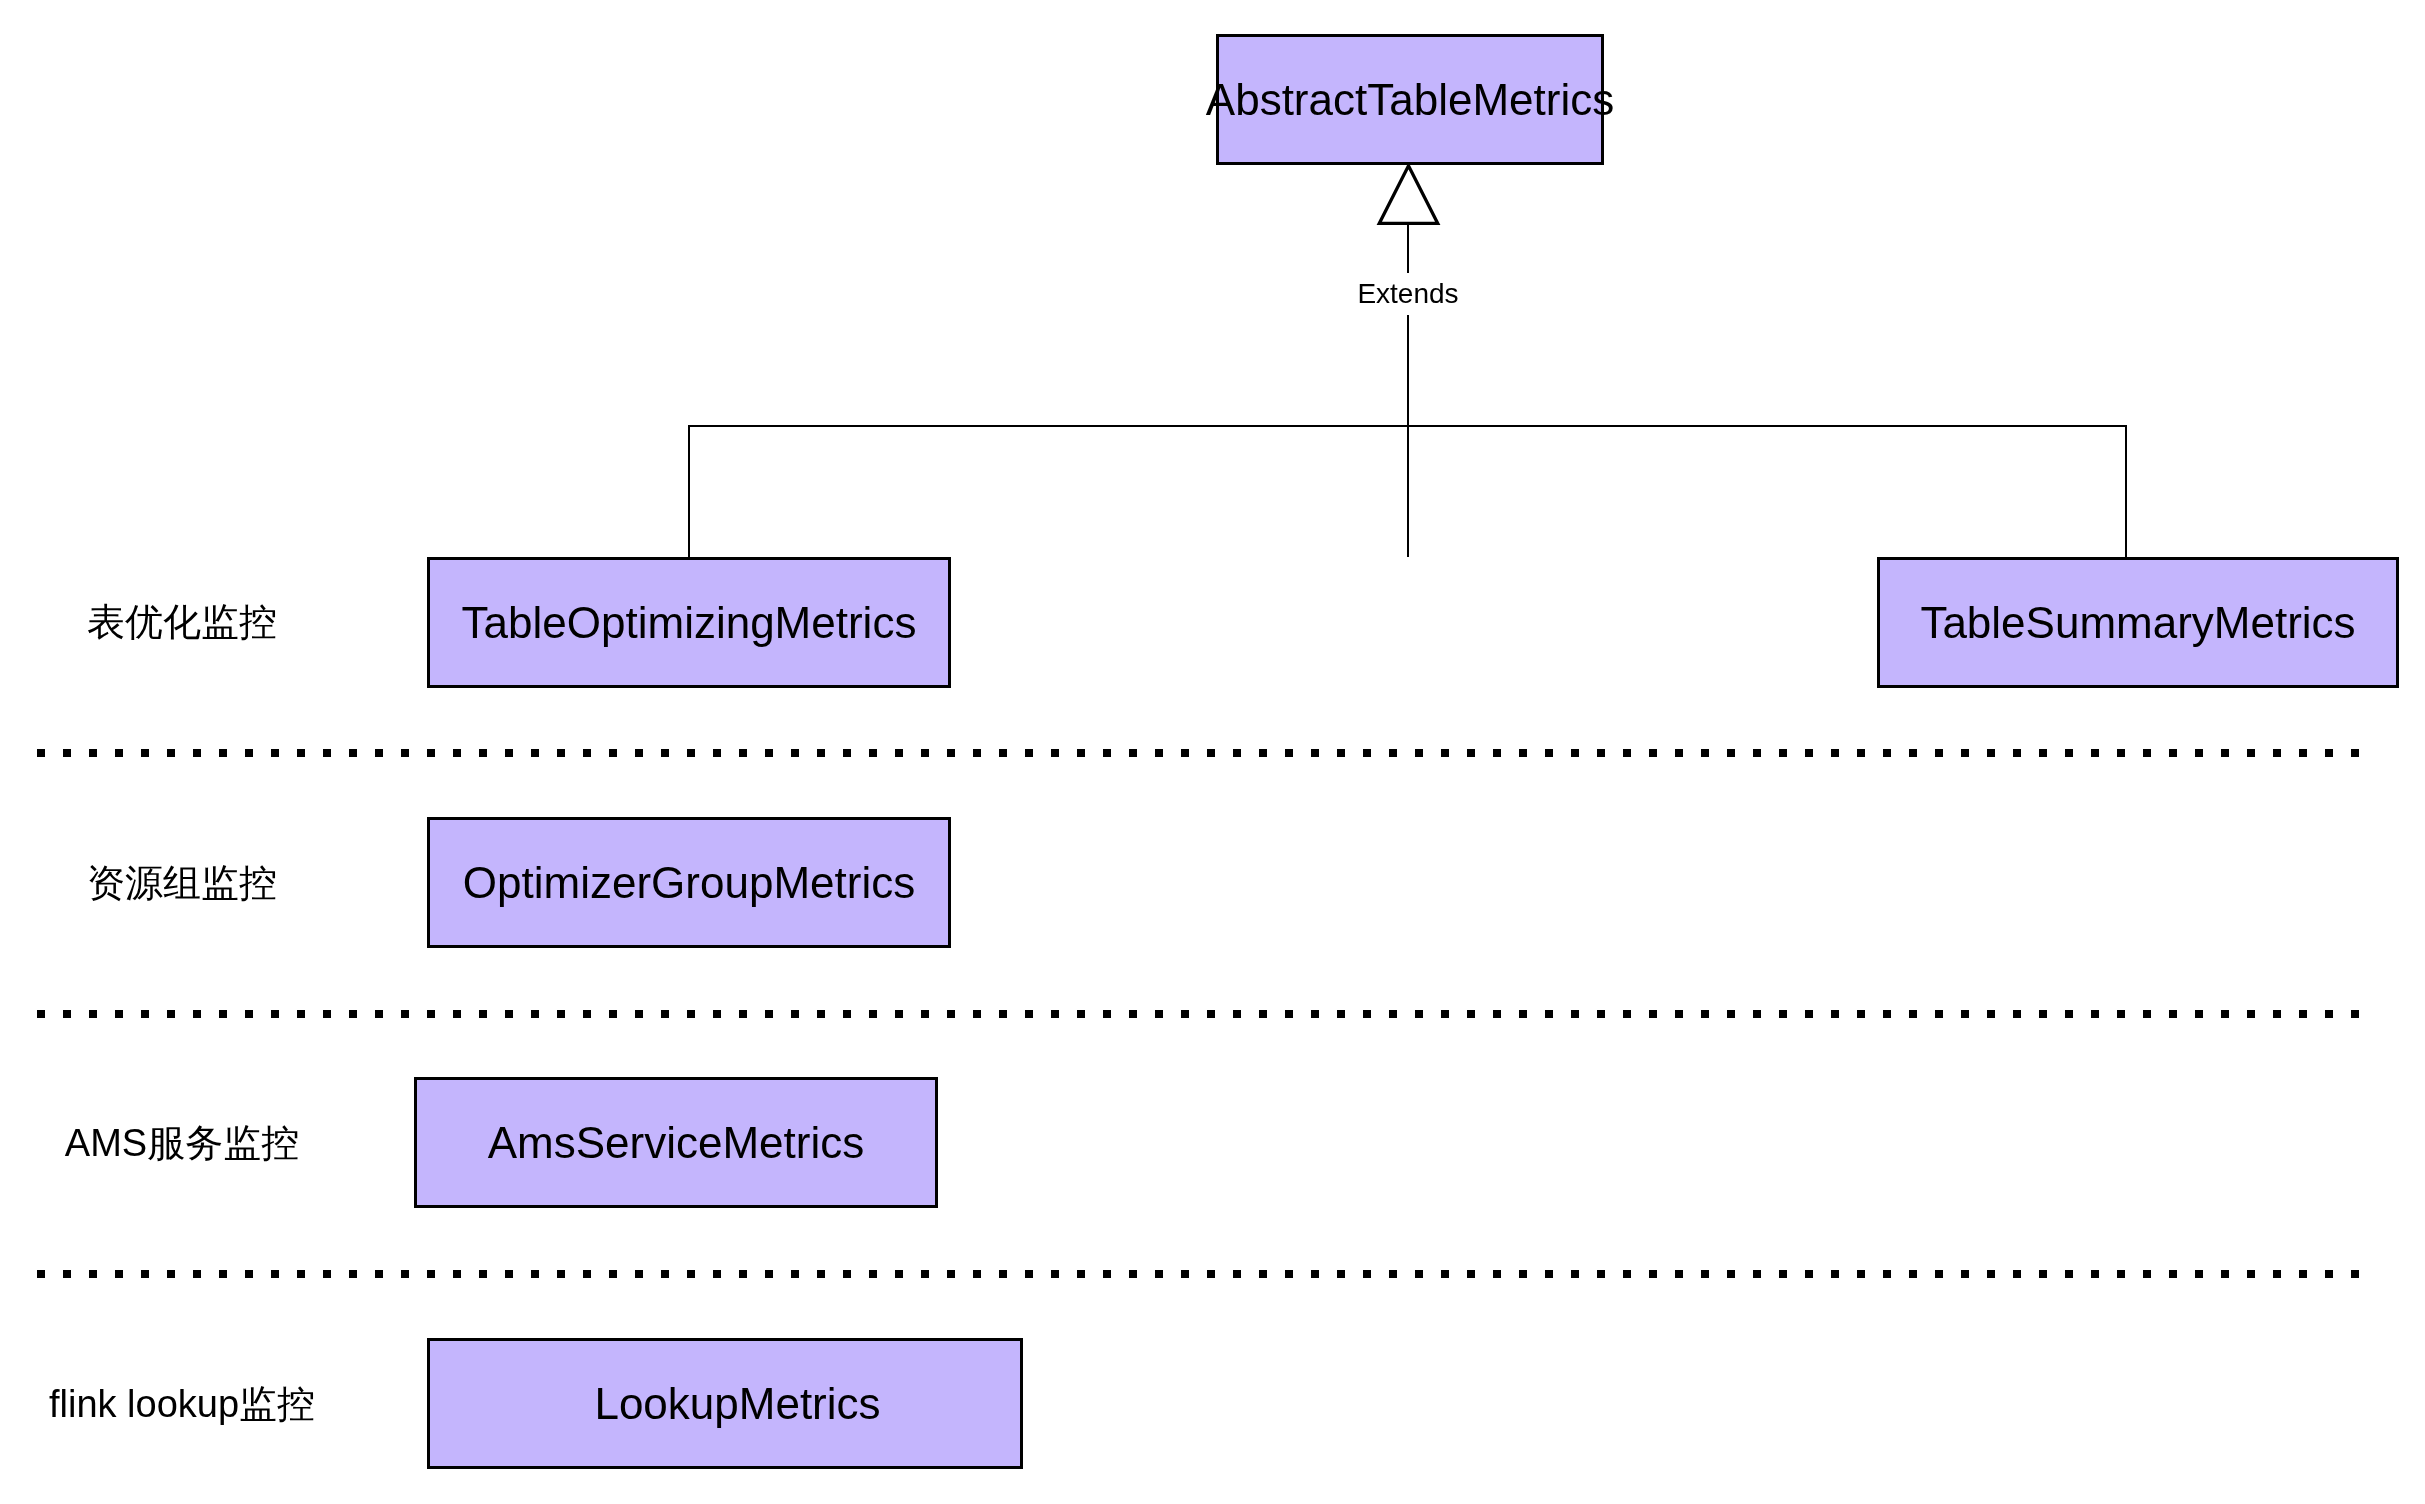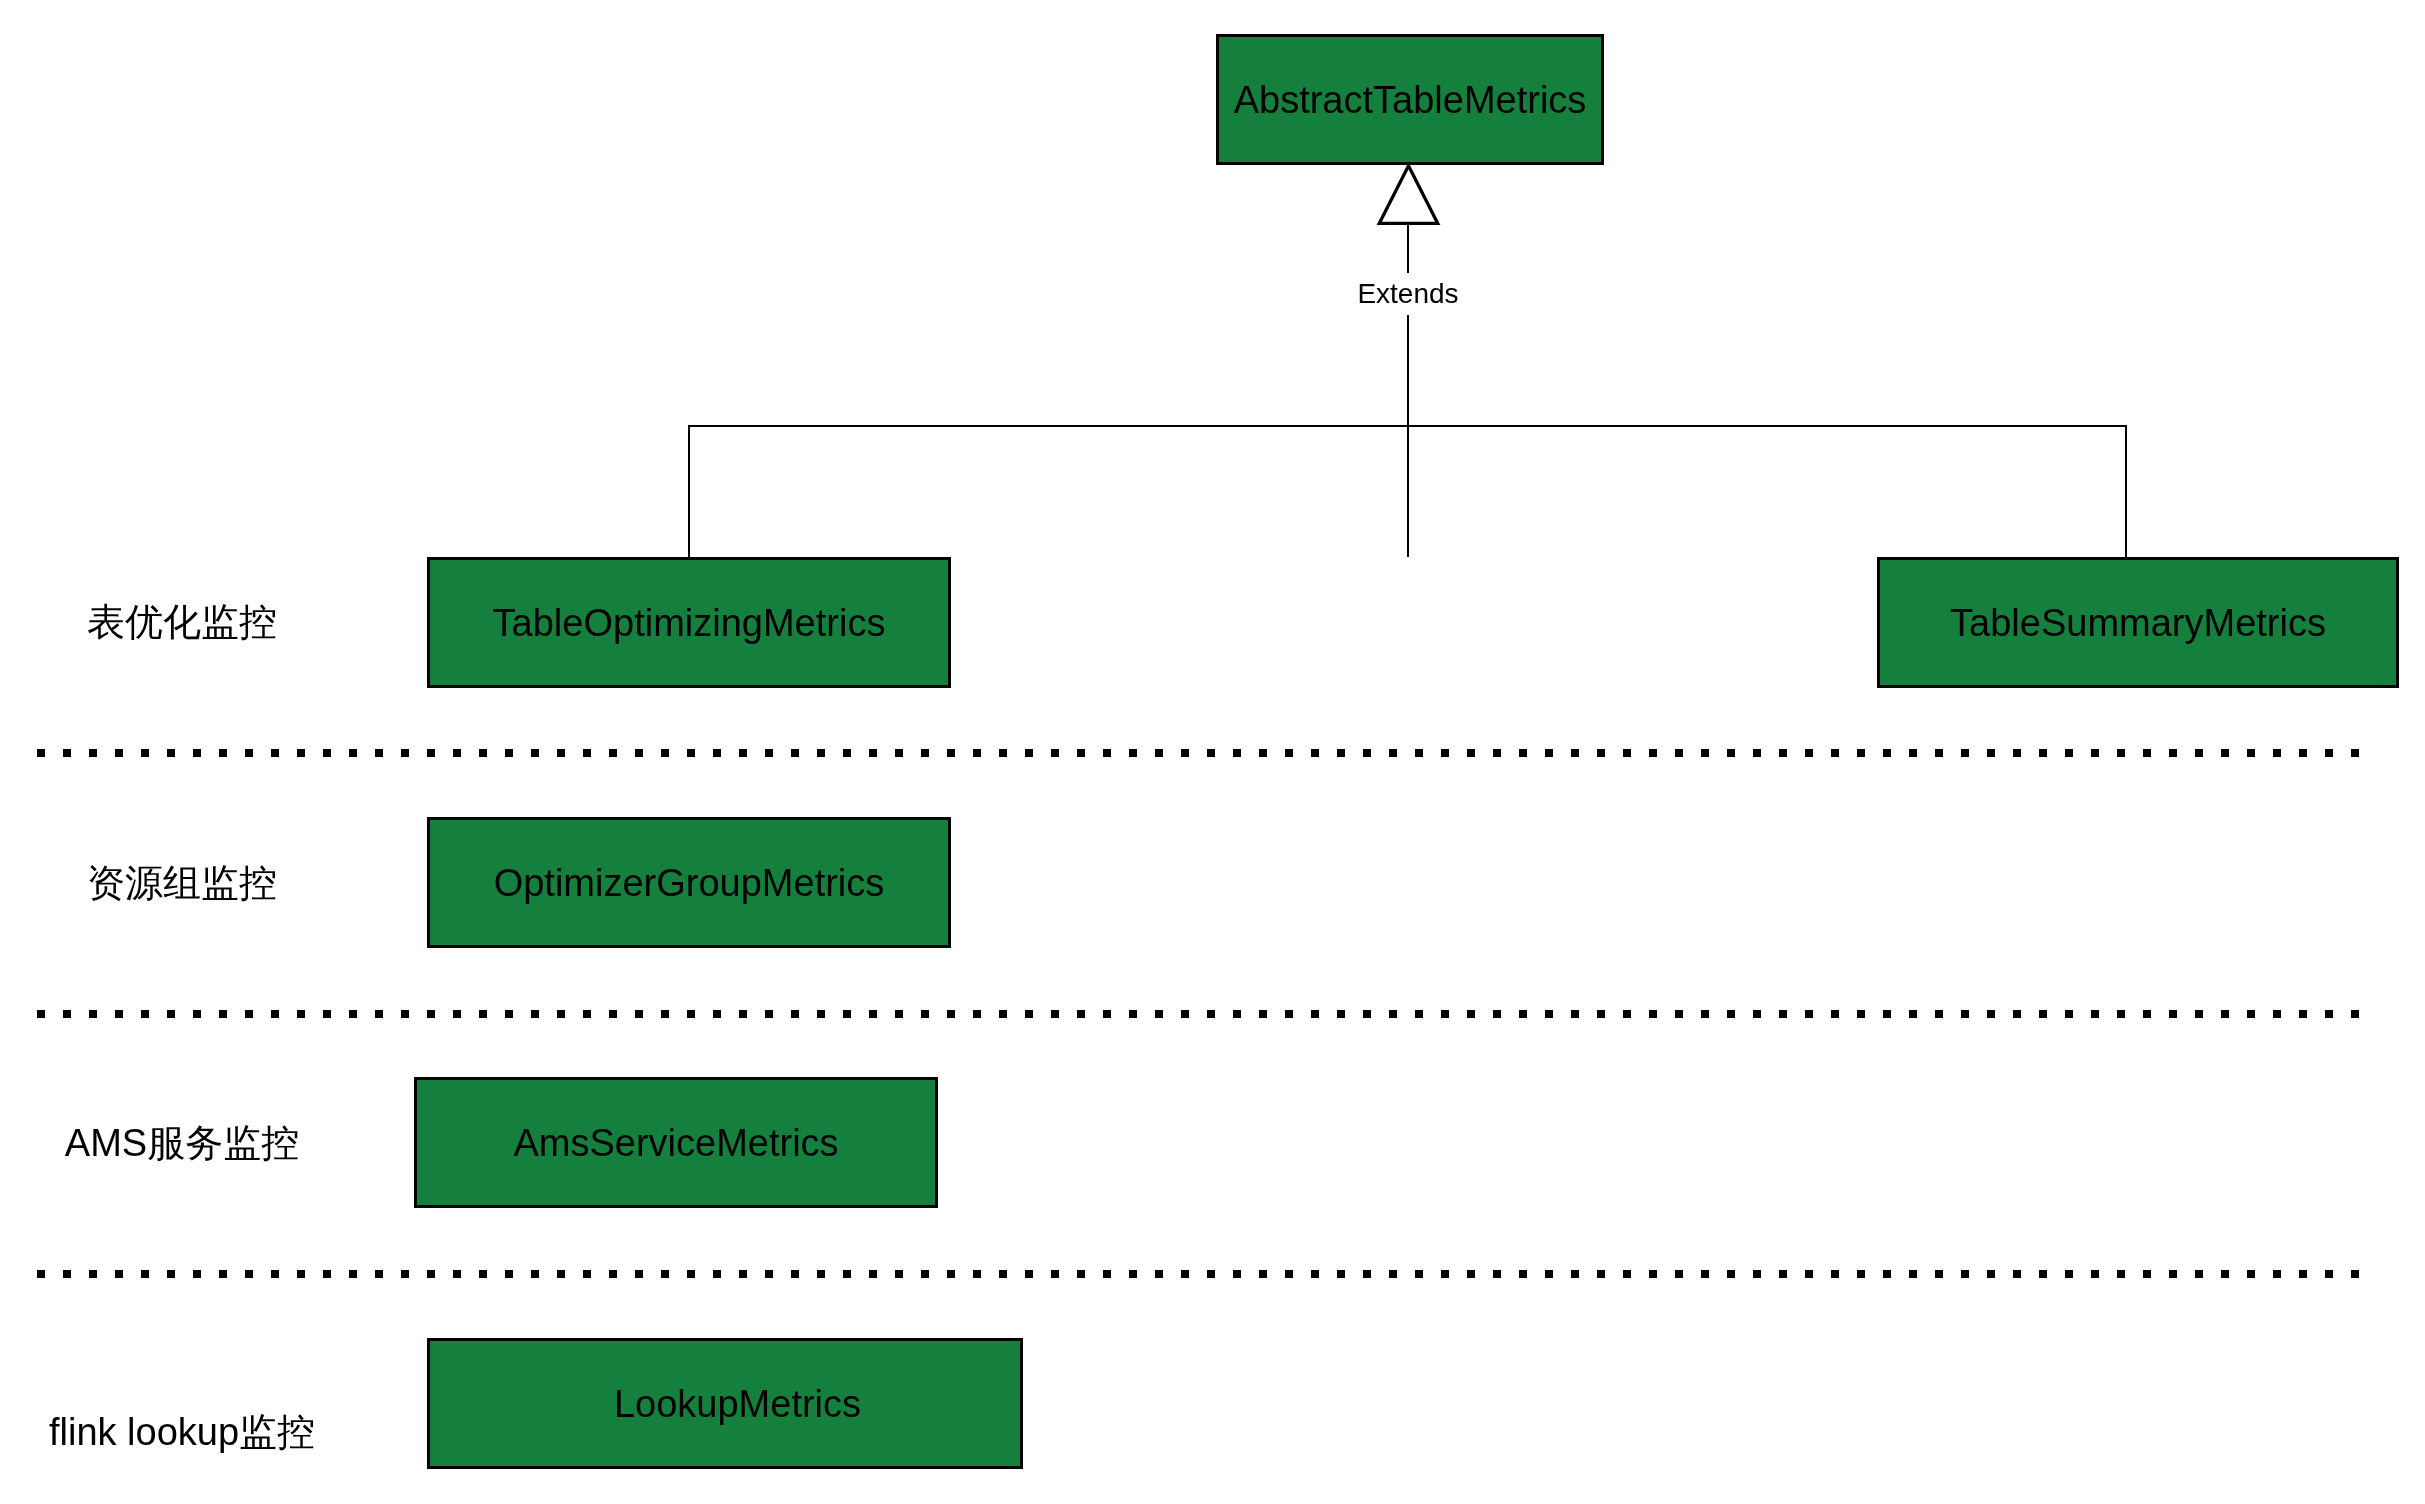--- a/index.html
+++ b/index.html
@@ -17,25 +17,25 @@
   }
   .canvas {
     position: absolute;
     inset: 0;
   }
   
   .class-box {
     position: absolute;
     box-sizing: border-box;
     border: 3.3px solid #000000;
-    background: #15803d;
+    background: #c4b5fd;
     display: flex;
     align-items: center;
     justify-content: center;
-    font-size: 38px;
+    font-size: 44px;
     line-height: 1;
     white-space: nowrap;
     text-align: center;
   }
   .box-root      { left: 1216px; top: 34px;   width: 388px; height: 131px; }
   .box-r1c1      { left: 427px;  top: 557px;  width: 524px; height: 131px; }
   .box-r1c2      { left: 1081px; top: 557px;  width: 655px; height: 131px; }
   .box-r1c3      { left: 1865px; top: 557px;  width: 522px; height: 131px; margin-left: 12px; }
   .box-opt-group { left: 427px;  top: 817px; width: 524px; height: 131px; }
   .box-ams       { left: 414px;  top: 1077px; width: 524px; height: 131px; }
@@ -50,21 +50,21 @@
     display: flex;
     align-items: center;
     justify-content: center;
     font-size: 38px;
     line-height: 1;
     white-space: nowrap;
   }
   .label-1 { top: 597px; }
   .label-2 { top: 858px; }
   .label-3 { top: 1118px; text-align: right; }
-  .label-4 { top: 1379px; margin-top: 28px; }
+  .label-4 { top: 1379px; }
 
   
   .line {
     position: absolute;
     background: #000000;
   }
   .v-seg-1 { left: 1407px; top: 224px; width: 2.4px; height: 51px; }
   .v-seg-2 { left: 1407px; top: 315px; width: 2.4px; height: 112px; }
   .h-bus   { left: 688px;  top: 425px; width: 1439px; height: 2.4px; }
   .drop-1  { left: 688px;  top: 427px; width: 2.4px; height: 130px; }

